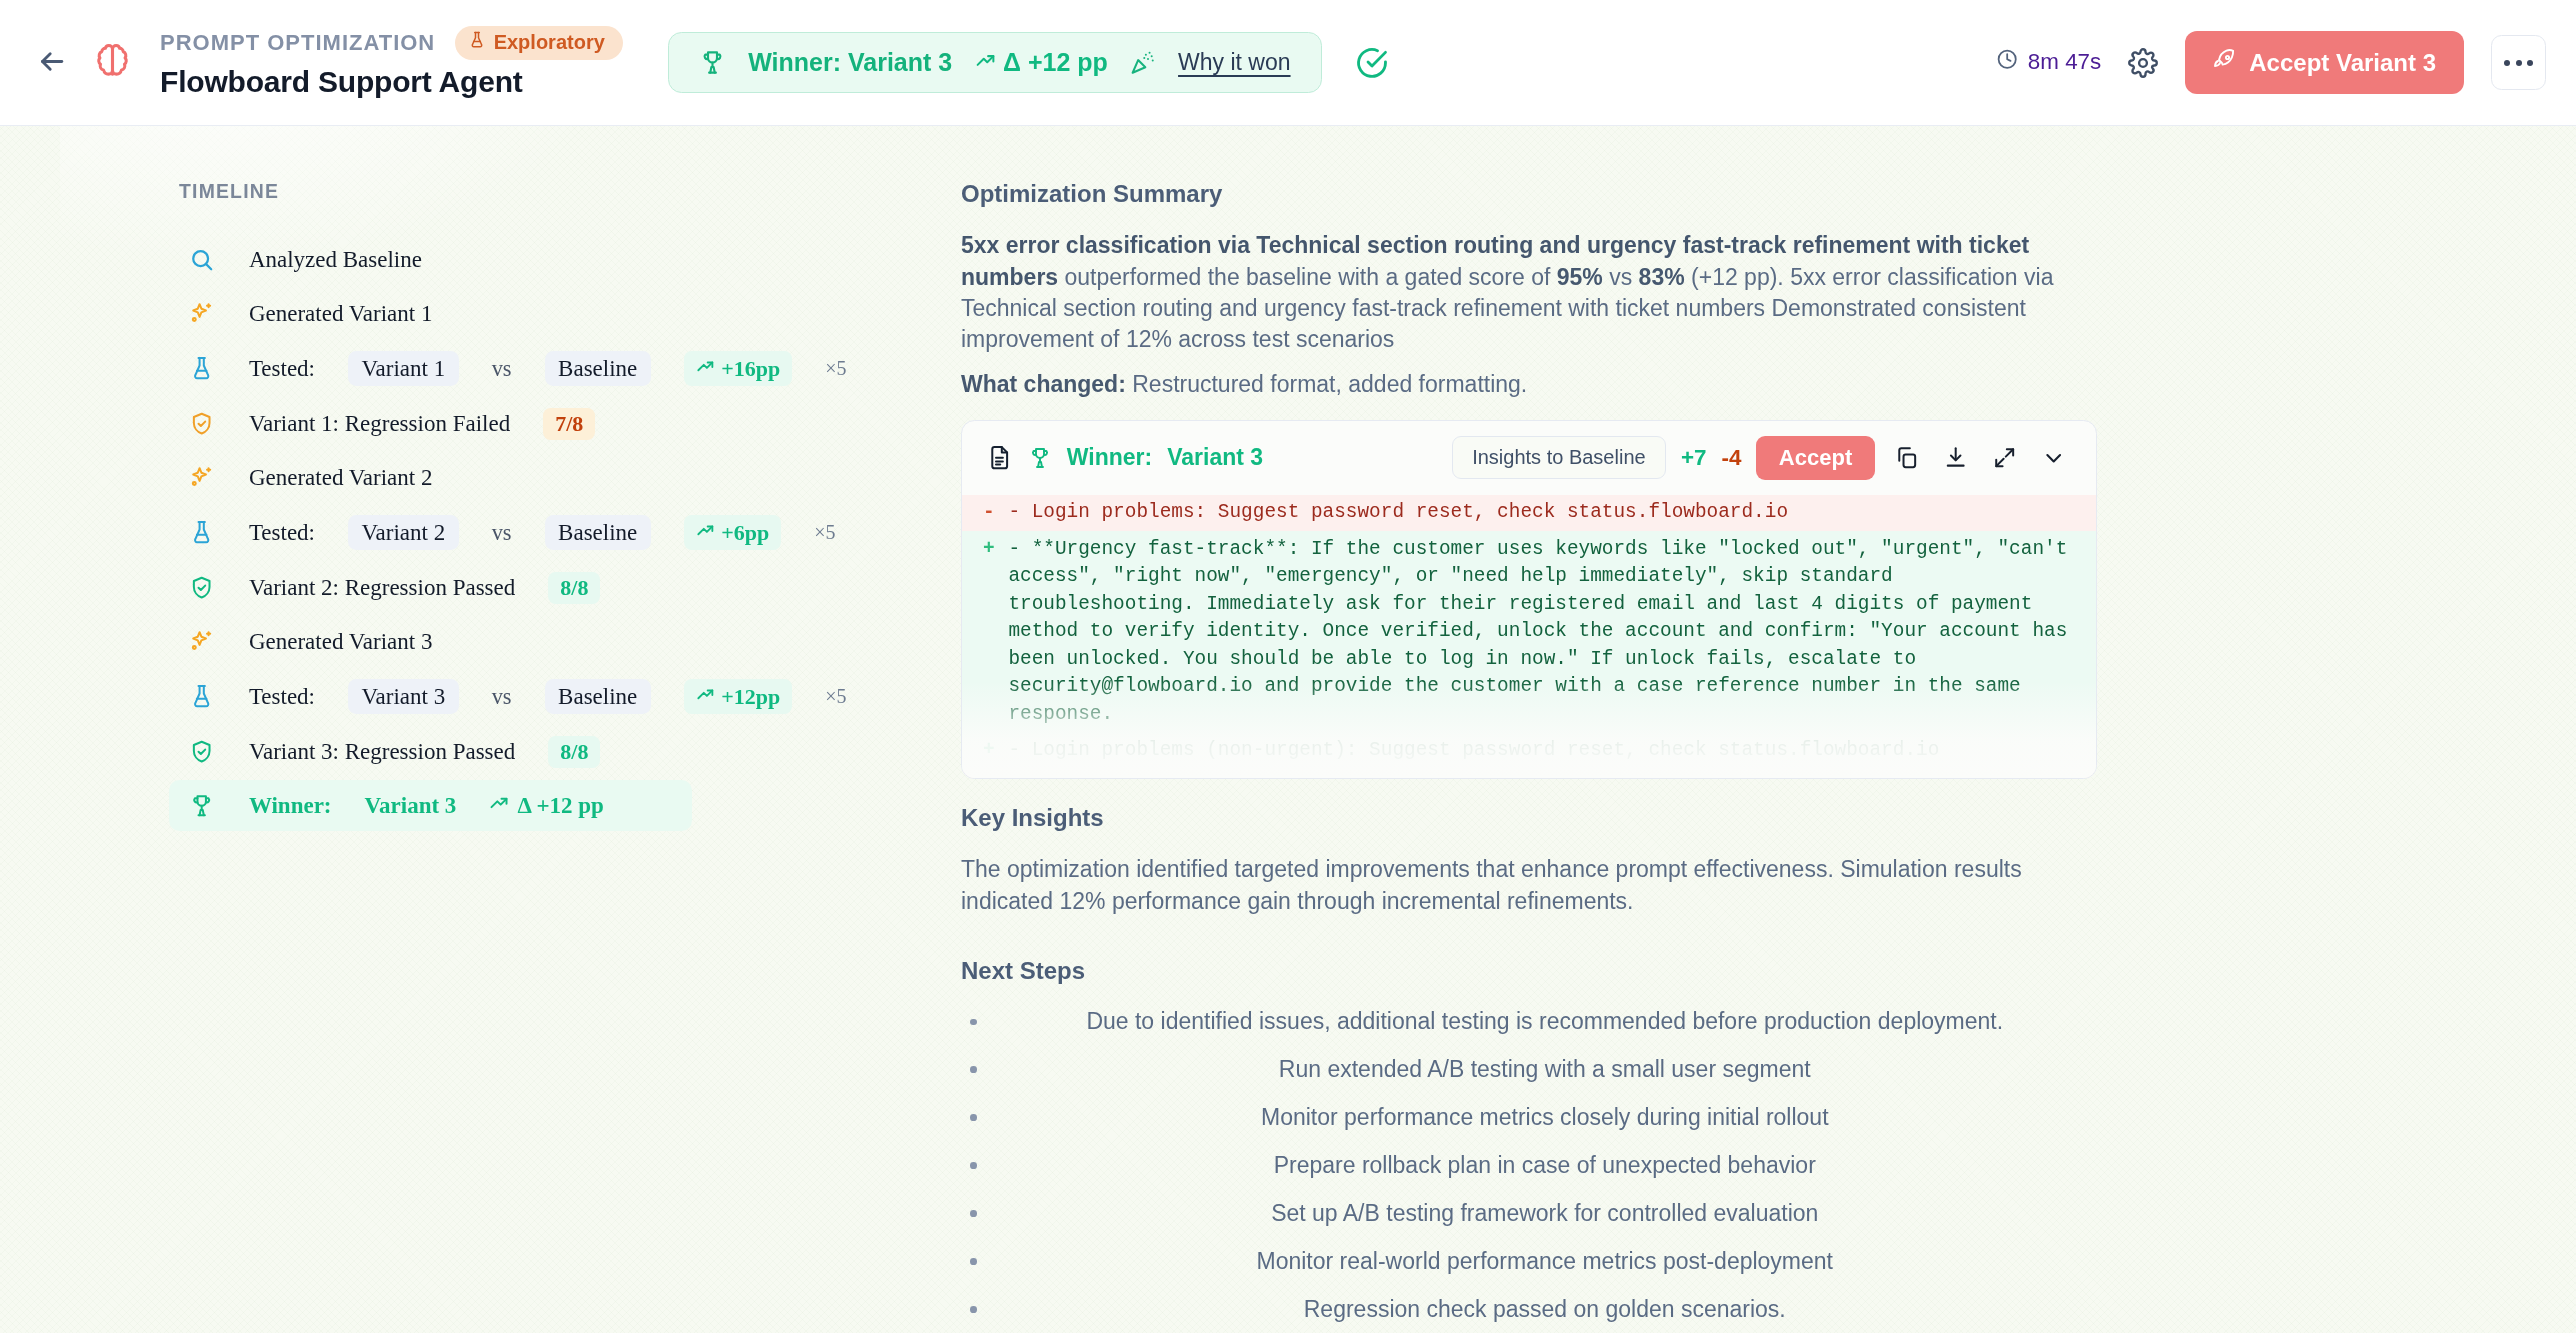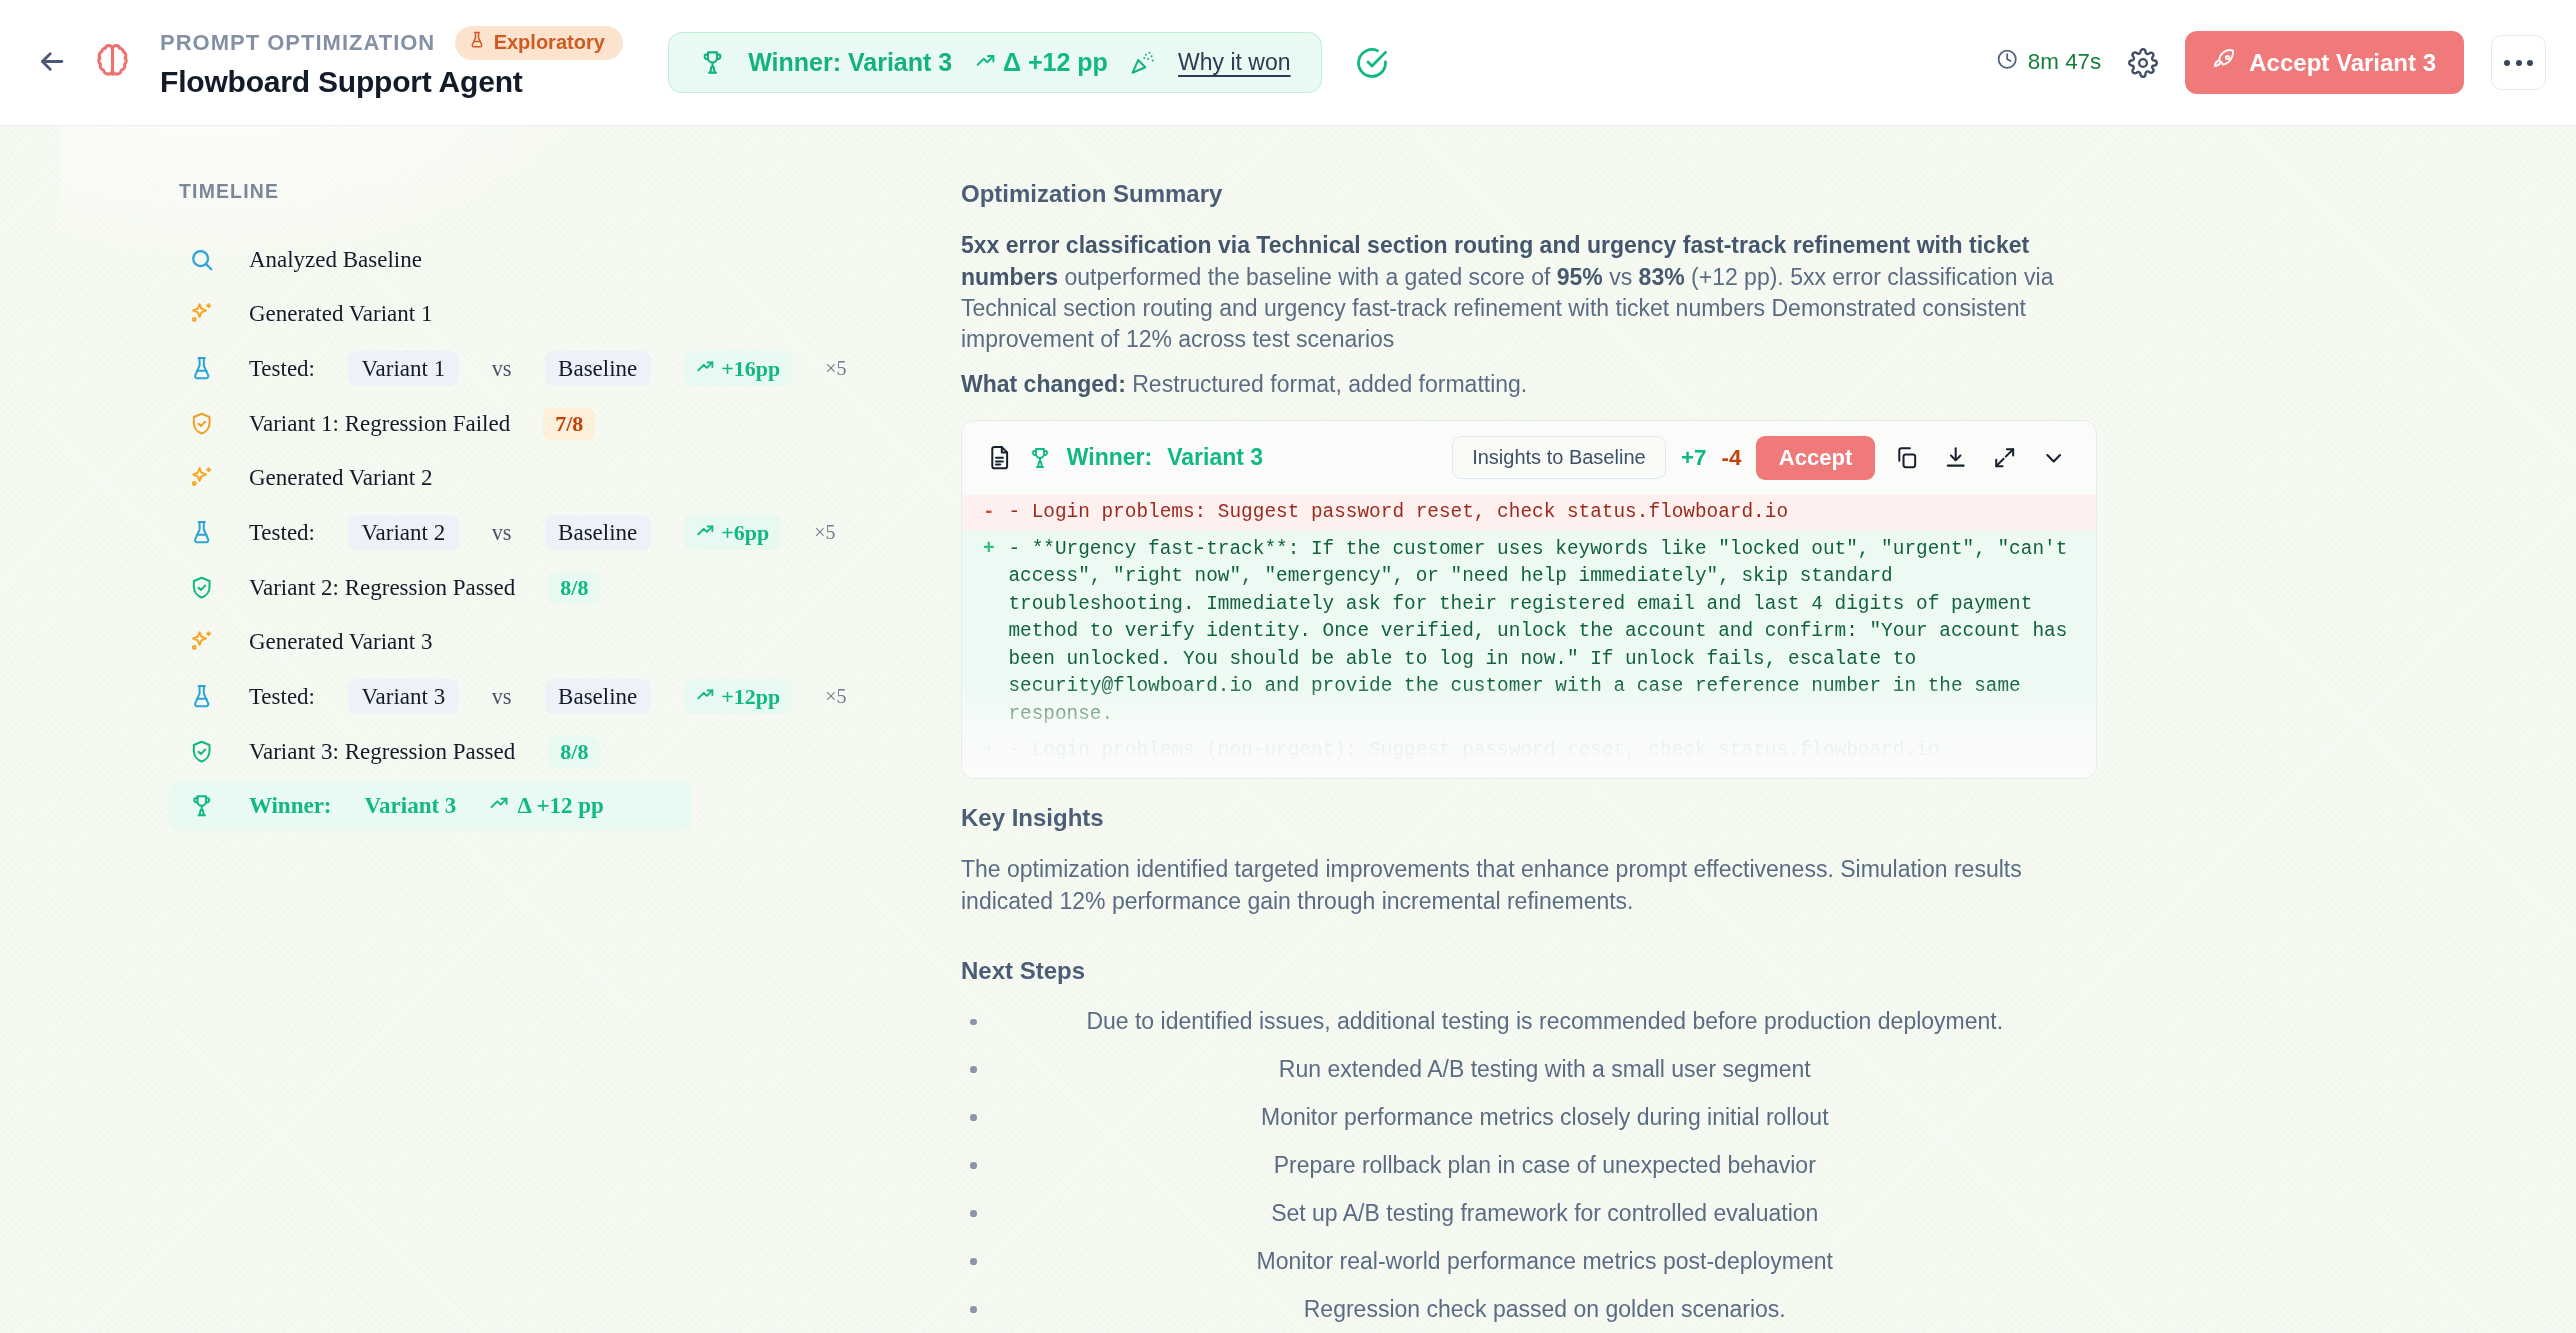--- a/index.html
+++ b/index.html
@@ -90,21 +90,21 @@
   .wb-delta{display:flex;align-items:center;gap:7.5px;font-size:25px;font-weight:700;color:#10b981;white-space:nowrap;}
   .wb-delta svg{width:21px;height:21px;}
   .party{width:25.4px;height:25.4px;flex:0 0 auto;}
   .wb-link{
     font-size:23px;color:#2a3b55;text-decoration:underline;text-underline-offset:5.2px;
     text-decoration-thickness:2.2px;cursor:pointer;white-space:nowrap;font-weight:500;
   }
   .check-circle{margin-left:33px;width:34px;height:34px;flex:0 0 auto;}
 
   .hdr-right{display:flex;align-items:center;gap:27px;margin-left:auto;padding-left:30px;}
-  .timer{display:flex;align-items:center;gap:9.7px;font-size:22.4px;color:#15803d;white-space:nowrap;}
+  .timer{display:flex;align-items:center;gap:9.7px;font-size:22.4px;color:#4c1d95;white-space:nowrap;}
   .timer svg{width:22.4px;height:22.4px;}
   .gear{width:30px;height:30px;cursor:pointer;}
   .accept-btn{
     display:inline-flex;align-items:center;gap:12px;
     background:var(--coral);color:#fff;border:none;
     border-radius:12px;padding:16.4px 28px;
     font-size:24px;font-weight:600;cursor:pointer;white-space:nowrap;
     font-family:"Liberation Sans", sans-serif;
   }
   .accept-btn svg{width:24px;height:24px;}

